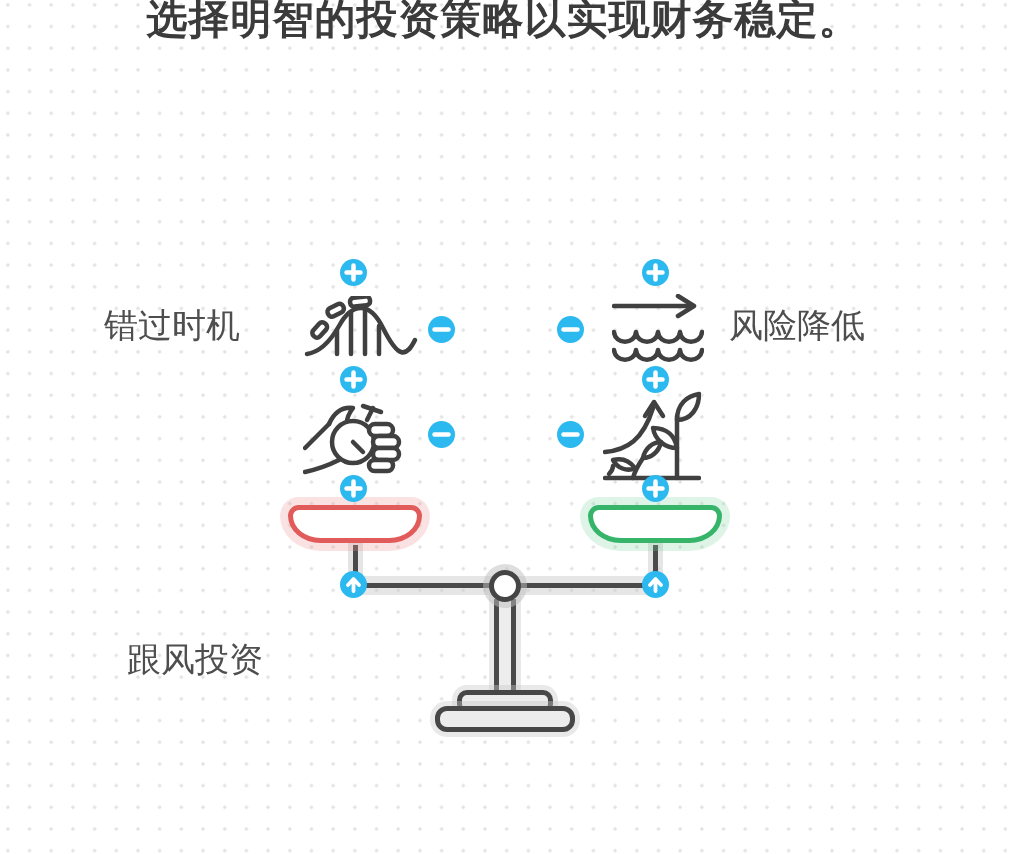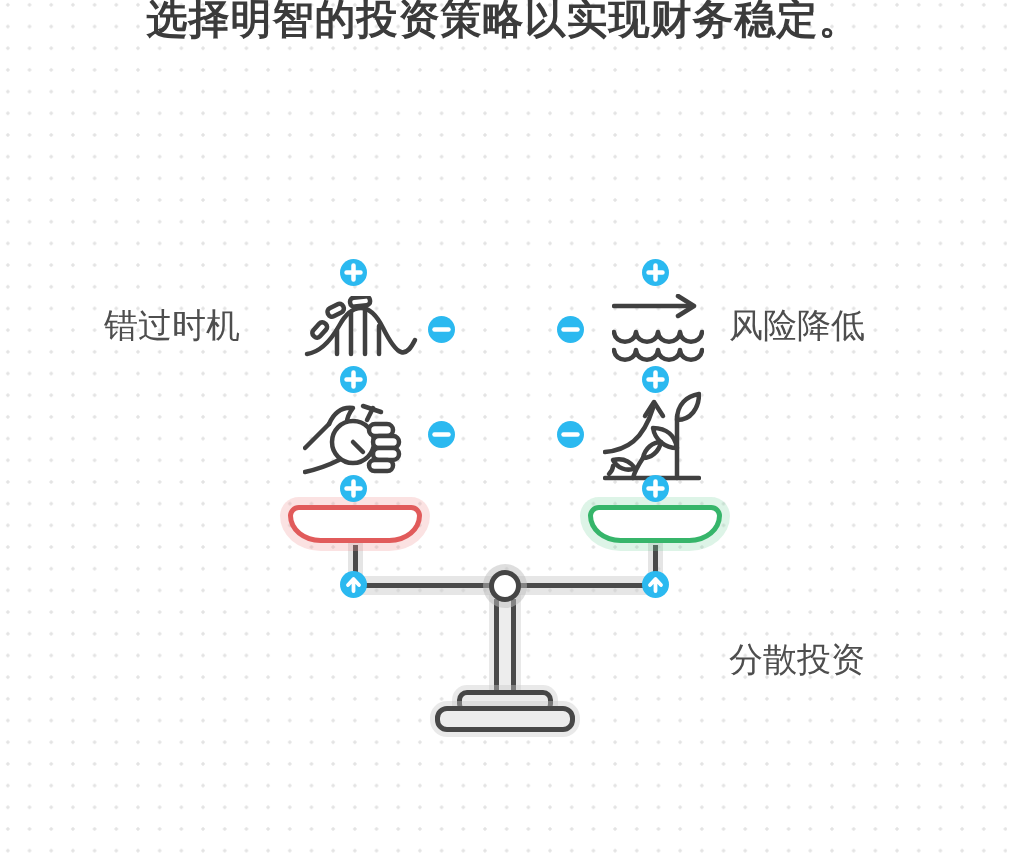--- a/index.html
+++ b/index.html
@@ -70,21 +70,21 @@
 <body>
 
 <div class="canvas">
 
   <div class="title">选择明智的投资策略以实现财务稳定。</div>
 
   <div class="lbl" style="left:104px;top:307px;">错过时机</div>
 
   <div class="lbl" style="left:729px;top:307px;text-align:right;">风险降低</div>
 
-  <div class="lbl" style="left:729px;top:641px;">分散投资</div>
+  <div class="lbl" style="left:127px;top:641px;">跟风投资</div>
 
   <svg class="ic" style="left:303px;top:296px;" width="116" height="64" viewBox="0 0 116 64" fill="none" stroke="#404040" stroke-width="4.5" stroke-linecap="round" stroke-linejoin="round">
     <path d="M4 58 C 18 56 28 44 36 30 C 42 19 50 12 58 12 C 66 12 74 20 80 32 C 86 44 92 54 98 56 C 104 58 108 52 112 44"></path>
     <path d="M34 34 V58"></path>
     <path d="M48 16 V58"></path>
     <path d="M62 14 V58"></path>
     <path d="M76 30 V58"></path>
     <rect x="8" y="30" width="17" height="9" rx="4" fill="#fff" transform="rotate(-48 16 34)"></rect>
     <rect x="24" y="10" width="17" height="9" rx="4" fill="#fff" transform="rotate(-27 32 14)"></rect>
     <rect x="47" y="1" width="20" height="9" rx="4" fill="#fff" transform="rotate(-6 57 5)"></rect>

